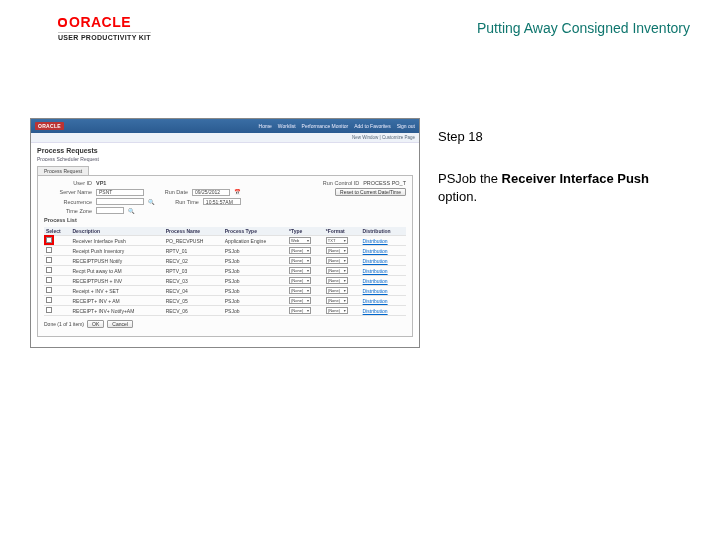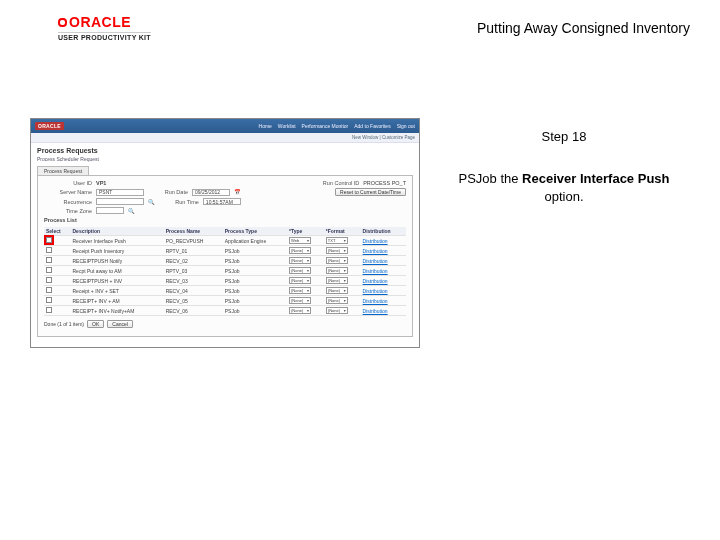--- a/index.html
+++ b/index.html
@@ -28,21 +28,21 @@
     font-weight: 900; font-size: 14px; color: #f80000; letter-spacing: 0.5px;
   }
   .oracle-logo .dot {
     width: 9px; height: 9px; border: 2px solid #f80000; border-radius: 4px;
   }
   .upk {
     font-size: 7px; font-weight: 700; color: #222; letter-spacing: 0.3px;
     border-top: 1px solid #ccc; margin-top: 2px; padding-top: 1px;
   }
   .doc-title {
-    font-size: 14px; font-weight: 400; color: #000000;
+    font-size: 14px; font-weight: 400; color: #0f766e;
   }
   .screenshot {
     position: absolute;
     left: 30px; top: 118px;
     width: 390px; height: 230px;
     border: 1px solid #888;
     background: #fff;
     overflow: hidden;
     font-size: 5.5px;
     color: #444;
@@ -99,21 +99,21 @@
     justify-content: space-between;
   }
   .ss-select .caret { font-size: 4px; color: #555; }
   .highlight-checked {
     outline: 2px solid #e00;
   }
   .ss-footer { margin: 4px 0; display: flex; gap: 3px; align-items: center; font-size:5px;}
   .instructions {
     position: absolute;
     left: 438px; top: 128px; right: 30px;
-    font-size: 13px; line-height: 1.4; text-align: center;
+    font-size: 13px; line-height: 1.4;
   }
   .step-label { margin-bottom: 24px; }
 </style>
 </head>
 <body>
 
 <div class="header">
   <div class="logo-block">
     <div class="oracle-logo">
       <span class="dot"></span>

